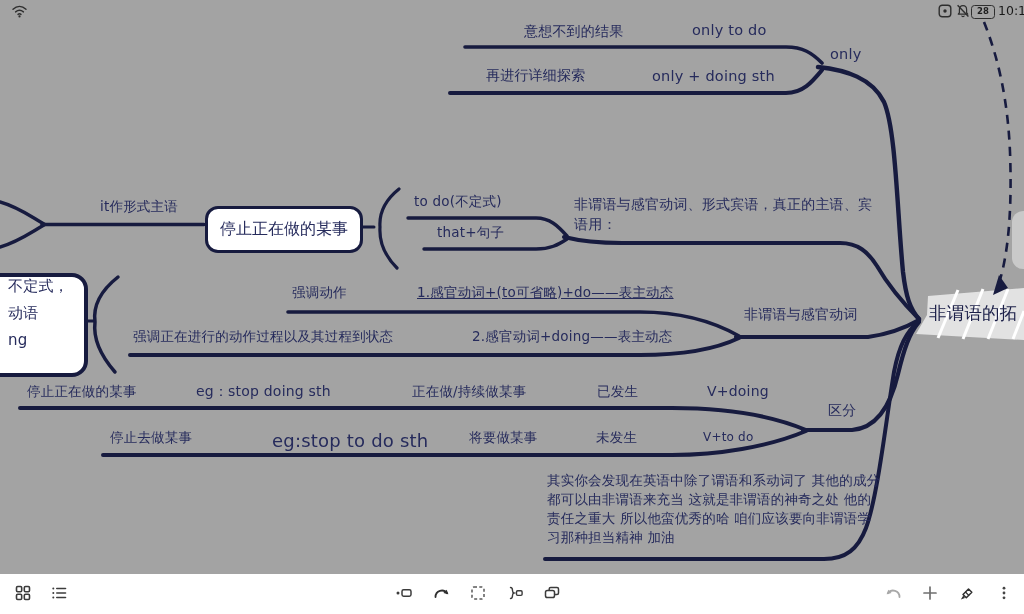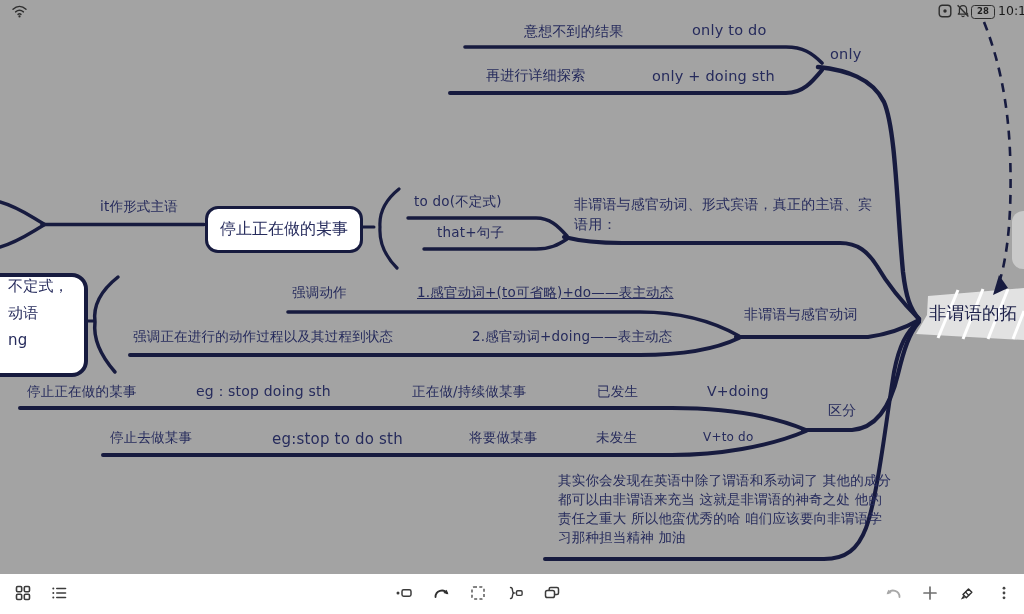--- a/index.html
+++ b/index.html
@@ -124,28 +124,28 @@
     <div class="lbl" style="left:472px;top:328px;font-size:13.5px;">2.感官动词+doing——表主动态</div>
     <div class="lbl" style="left:744px;top:306px;font-size:14px;">非谓语与感官动词</div>
 
     <div class="lbl" style="left:27px;top:383px;font-size:13.5px;">停止正在做的某事</div>
     <div class="lbl" style="left:196px;top:383px;font-size:14px;">eg：stop doing sth</div>
     <div class="lbl" style="left:412px;top:383px;font-size:13.5px;">正在做/持续做某事</div>
     <div class="lbl" style="left:597px;top:383px;font-size:13.5px;">已发生</div>
     <div class="lbl" style="left:707px;top:383px;font-size:14px;">V+doing</div>
 
     <div class="lbl" style="left:110px;top:429px;font-size:13.5px;">停止去做某事</div>
-    <div class="lbl" style="left:272px;top:430px;font-size:15px;">eg:stop to do sth</div>
+    <div class="lbl" style="left:272px;top:430px;font-size:18px;">eg:stop to do sth</div>
     <div class="lbl" style="left:469px;top:429px;font-size:13.5px;">将要做某事</div>
     <div class="lbl" style="left:596px;top:429px;font-size:13.5px;">未发生</div>
     <div class="lbl" style="left:703px;top:430px;font-size:12px;">V+to do</div>
 
     <div class="lbl" style="left:828px;top:402px;font-size:14px;">区分</div>
 
-    <div class="lbl wrap" style="left:547px;top:471px;width:334px;font-size:13.5px;margin-left:11px;">其实你会发现在英语中除了谓语和系动词了 其他的成分都可以由非谓语来充当 这就是非谓语的神奇之处 他的责任之重大 所以他蛮优秀的哈 咱们应该要向非谓语学习那种担当精神 加油</div>
+    <div class="lbl wrap" style="left:547px;top:471px;width:334px;font-size:13.5px;">其实你会发现在英语中除了谓语和系动词了 其他的成分都可以由非谓语来充当 这就是非谓语的神奇之处 他的责任之重大 所以他蛮优秀的哈 咱们应该要向非谓语学习那种担当精神 加油</div>
 
     <div class="lbl" style="left:929px;top:301px;font-size:17.5px;font-weight:500;color:#1b1f48;">非谓语的拓</div>
   </div>
 
   <div id="toolbar">
     <span class="tb-ico" style="left:13px">
       <svg width="18" height="18" viewBox="0 0 18 18" fill="none" stroke="#3c3c3c" stroke-width="1.6">
         <rect x="2.5" y="2.5" width="5.2" height="5.2" rx="1.2"></rect>
           <rect x="10.3" y="2.5" width="5.2" height="5.2" rx="1.2"></rect>
         <rect x="2.5" y="10.3" width="5.2" height="5.2" rx="1.2"></rect>

